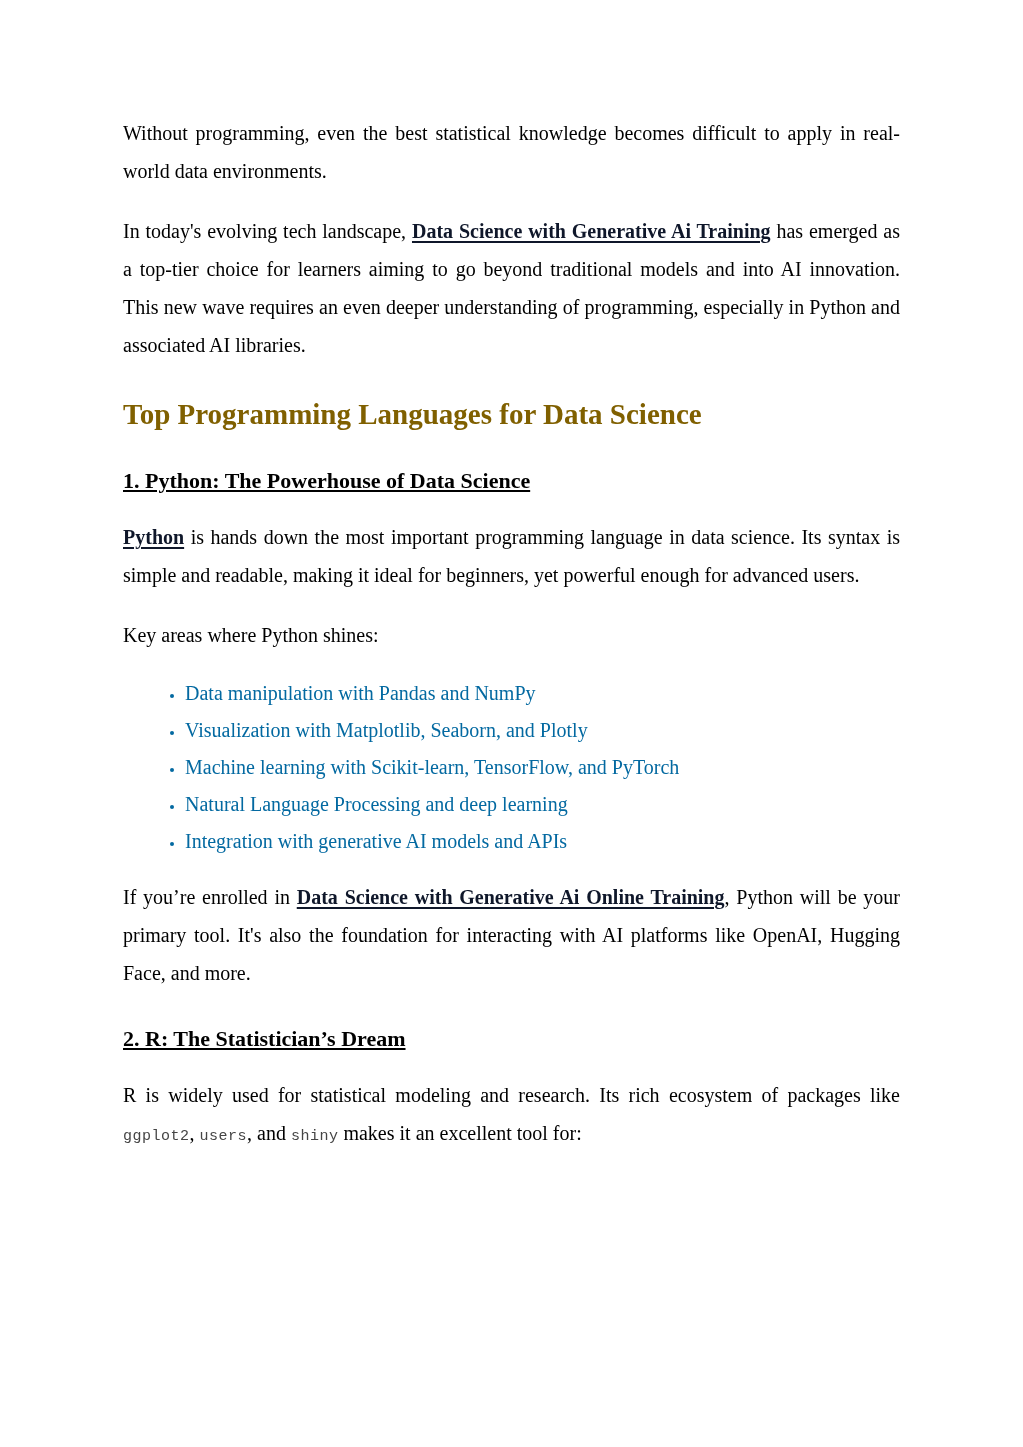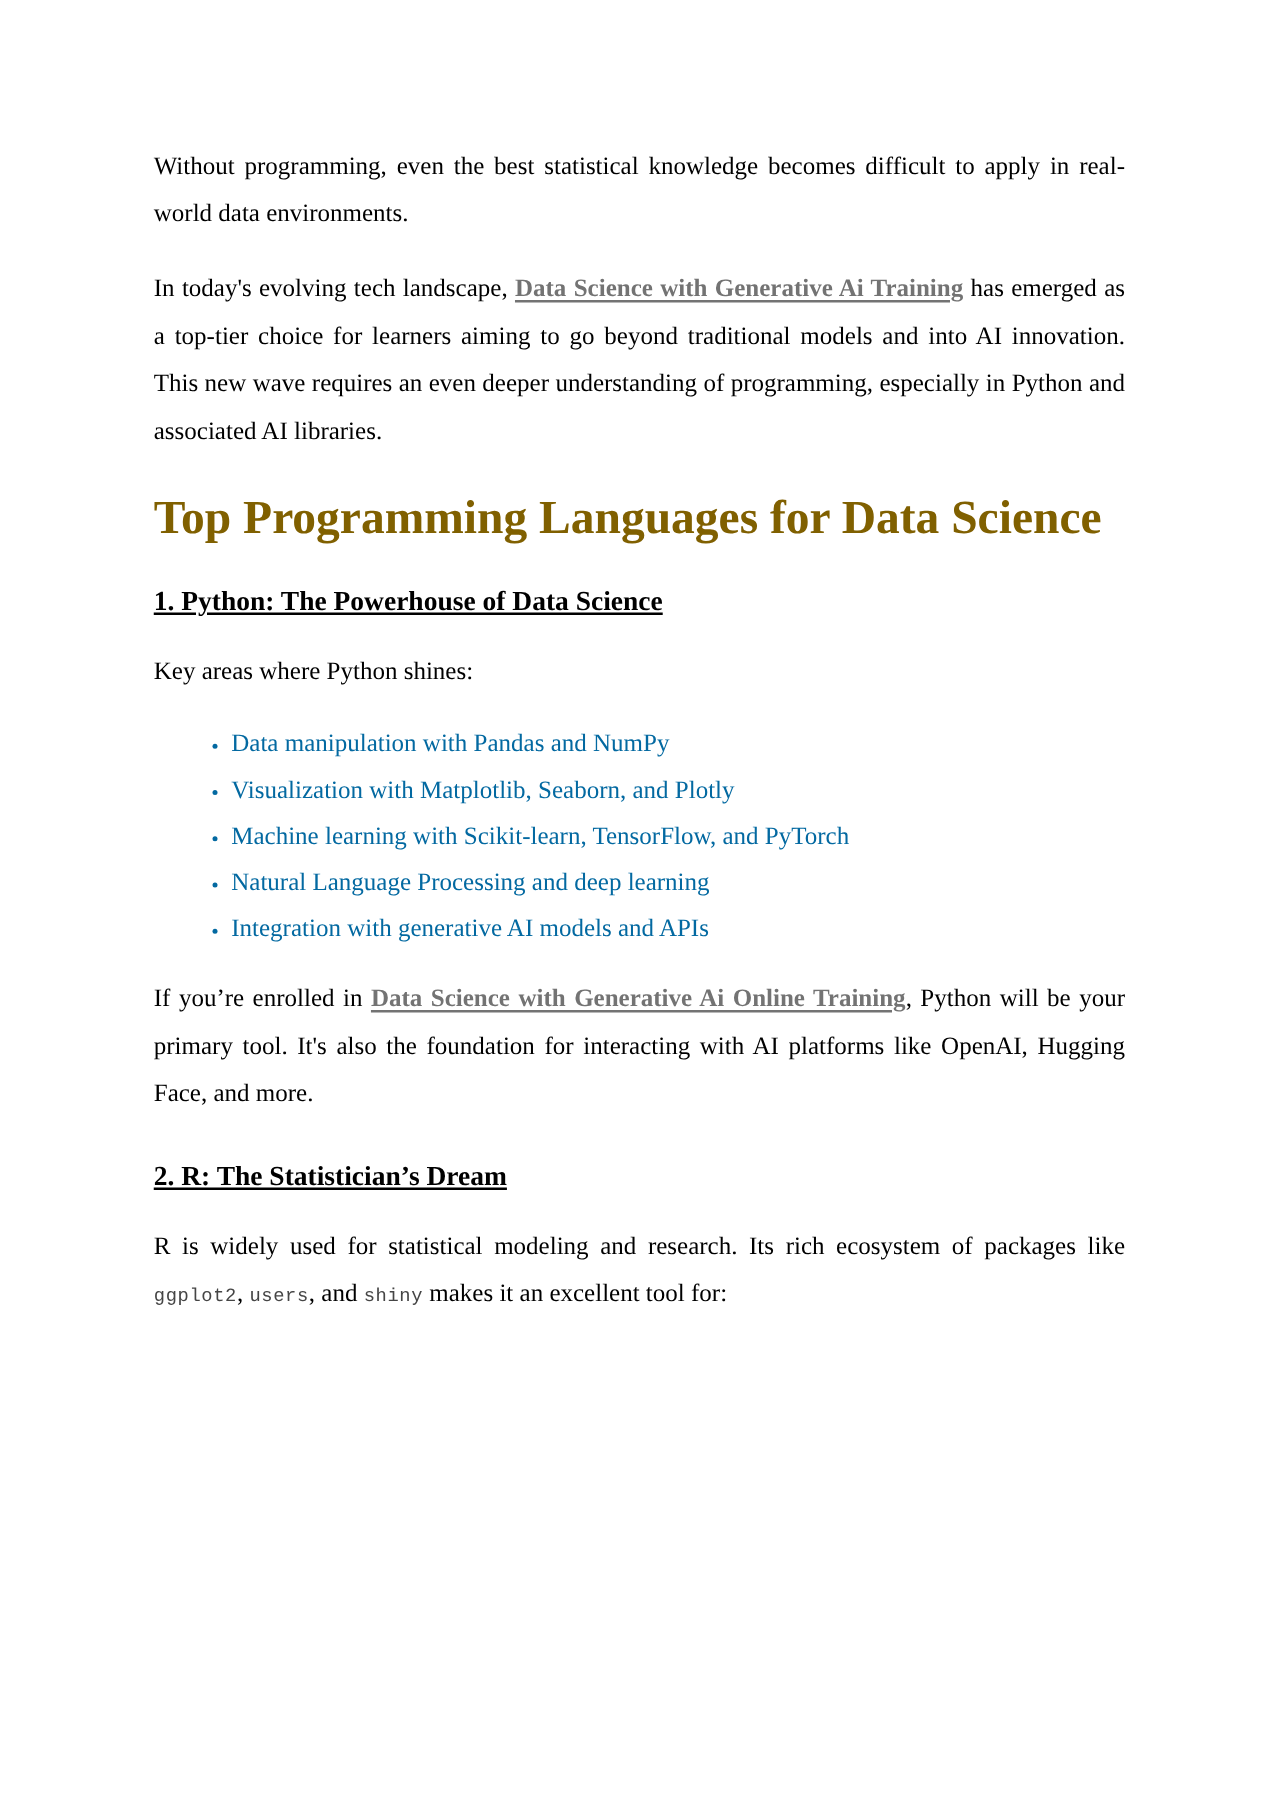--- a/index.html
+++ b/index.html
@@ -22,29 +22,29 @@
     font-size: 20px;
     line-height: 38px;
     text-align: justify;
     margin: 22px 0;
     color: #000000;
   }
   p.first {
     margin-top: 0;
   }
   a.doc-link {
-    color: #737373;
+    color: #0f172a;
     font-weight: bold;
     text-decoration: underline;
     text-decoration-thickness: 2px;
     text-underline-offset: 3px;
     cursor: pointer;
   }
   h1.main-heading {
-    font-size: 38px;
+    font-size: 29px;
     line-height: 40px;
     font-weight: bold;
     color: #806000;
     margin: 30px 0 10px 0;
     font-family: "Liberation Serif", "DejaVu Serif", serif;
   }
   h3.sub-heading {
     font-size: 22px;
     line-height: 30px;
     font-weight: bold;
@@ -81,20 +81,21 @@
 <div class="page">
 
   <p class="body-text first">Without programming, even the best statistical knowledge becomes difficult to apply in real-world data environments.</p>
 
   <p class="body-text"><span>In today's evolving tech landscape, </span><a class="doc-link">Data Science with Generative Ai Training</a><span> has emerged as a top-tier choice for learners aiming to go beyond traditional models and into AI innovation. This new wave requires an even deeper understanding of programming, especially in Python and associated AI libraries.</span></p>
 
   <h1 class="main-heading">Top Programming Languages for Data Science</h1>
 
   <h3 class="sub-heading">1. Python: The Powerhouse of Data Science</h3>
 
+  <p class="body-text"><a class="doc-link">Python</a><span> is hands down the most important programming language in data science. Its syntax is simple and readable, making it ideal for beginners, yet powerful enough for advanced users.</span></p>
 
   <p class="body-text">Key areas where Python shines:</p>
 
   <ul class="bullet-list">
     <li>Data manipulation with Pandas and NumPy</li>
     <li>Visualization with Matplotlib, Seaborn, and Plotly</li>
     <li>Machine learning with Scikit-learn, TensorFlow, and PyTorch</li>
     <li>Natural Language Processing and deep learning</li>
     <li>Integration with generative AI models and APIs</li>
   </ul>

